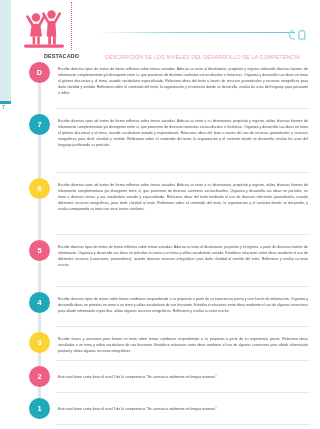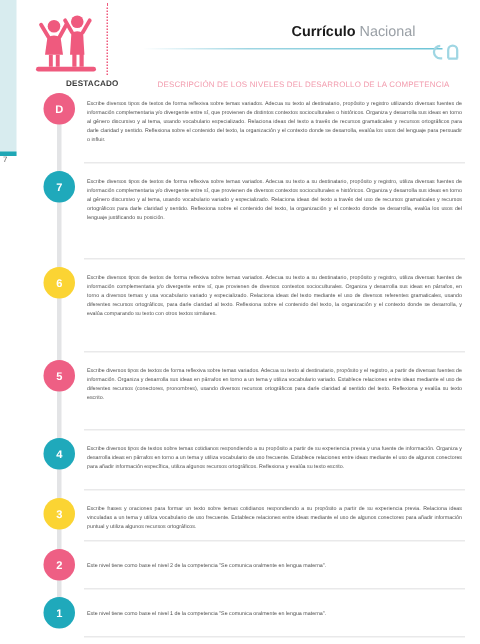--- a/index.html
+++ b/index.html
@@ -180,24 +180,20 @@
   }
 </style>
 </head>
 <body>
 
 <div class="edge-band"></div>
 <div class="edge-band-rule"></div>
 <div class="page-number">7</div>
 
 <div class="header">
-  <div class="header-title">
-    <b>Currículo</b>
-    <span class="light">Nacional</span>
-  </div>
   <div class="header-rule"></div>
   <div class="header-logo">
     <svg width="26" height="17" viewBox="0 0 26 17">
       <path d="M11.5 4.5 a4.2 4.2 0 1 0 0 8.4 h1.3" fill="none" stroke="#9fd6e3" stroke-width="1.5"></path>
       <path d="M16.8 13 v-5.6 a3 3 0 0 1 3-3 a3 3 0 0 1 3 3 v5.6" fill="none" stroke="#9fd6e3" stroke-width="1.5"></path>
       <path d="M16.8 13 h6.3" fill="none" stroke="#9fd6e3" stroke-width="1.5"></path>
     </svg>
   </div>
 </div>
 

